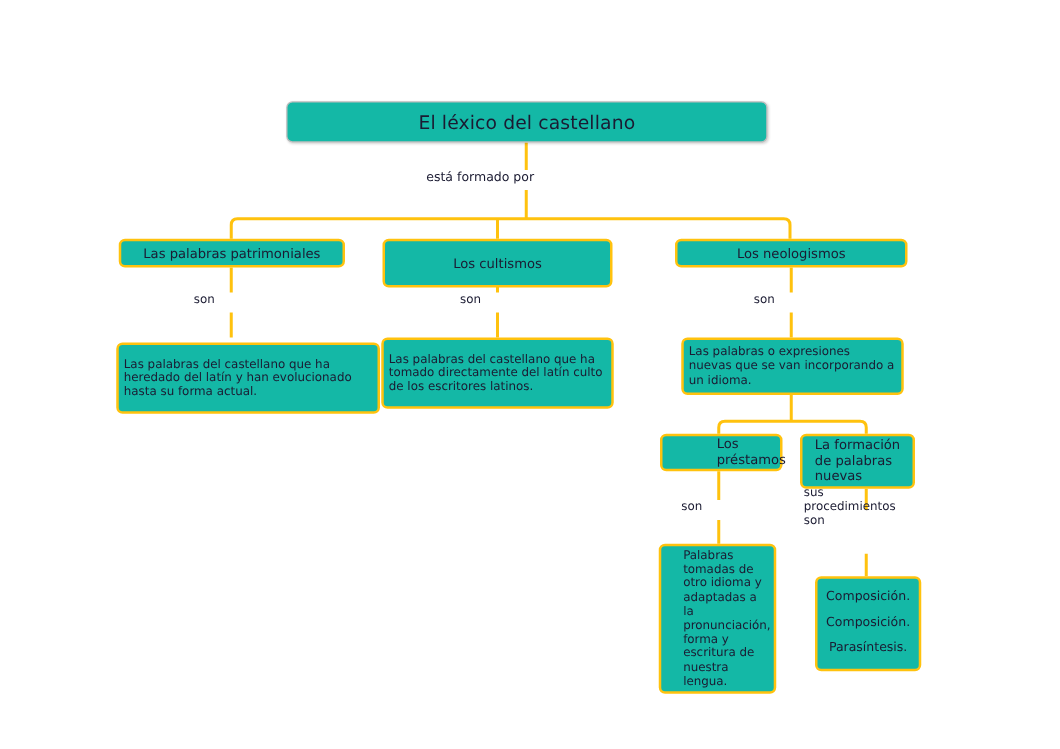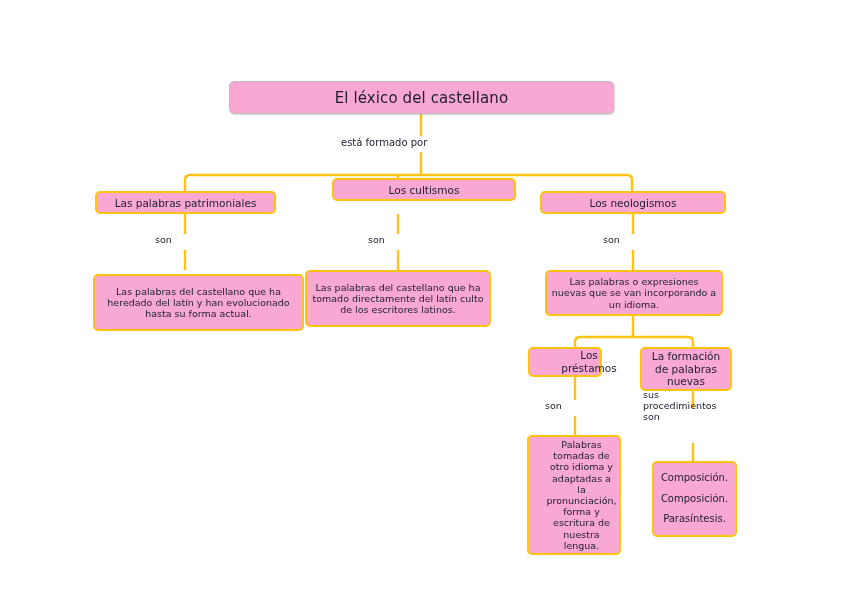--- a/index.html
+++ b/index.html
@@ -29,22 +29,21 @@
     height: 599px;
     pointer-events: none;
   }
   
   .node {
     position: absolute;
     box-sizing: border-box;
     display: flex;
     align-items: center;
     justify-content: center;
-    text-align: center;
-    background: #f9a8d4;
+    background: #14b8a6;
   }
   .node-root {
     border: 1px solid #bdbdbd;
     border-radius: 5px;
     box-shadow: 1px 1px 2px rgba(0,0,0,0.16);
     font-size: 15px;
     color: #1b1b32;
     letter-spacing: 0.1px;
   }
   .node-topic {
@@ -120,21 +119,21 @@
   <div class="node node-root" style="left:229px; top:81px; width:385px; height:33px;">
     <span>El léxico del castellano</span>
   </div>
 
   <div class="link-label big" style="left:341px; top:137px; width:160px;">está formado por</div>
 
   <div class="node node-topic" style="left:95px; top:191px; width:181px; height:23px;">
     <span>Las palabras patrimoniales</span>
   </div>
 
-  <div class="node node-topic" style="left:306px; top:178px; width:184px; height:23px;margin-left:26px;">
+  <div class="node node-topic" style="left:306px; top:191px; width:184px; height:39px;">
     <span>Los cultismos</span>
   </div>
 
   <div class="node node-topic" style="left:540px; top:191px; width:186px; height:23px;">
     <span>Los neologismos</span>
   </div>
 
   <div class="link-label" style="left:155px; top:235px; width:60px;">son</div>
 
   <div class="link-label" style="left:368px; top:235px; width:60px;">son</div>
@@ -146,21 +145,21 @@
   </div>
 
   <div class="node node-desc" style="left:305px; top:270px; width:186px; height:57px;">
     <span>Las palabras del castellano que ha tomado directamente del latín culto de los escritores latinos.</span>
   </div>
 
   <div class="node node-desc" style="left:545px; top:270px; width:178px; height:46px;">
     <span>Las palabras o expresiones nuevas que se van incorporando a un idioma.</span>
   </div>
 
-  <div class="node node-topic" style="left:528px; top:347px; width:74px; height:30px; white-space:pre-line; line-height:1.2;padding-left:48px;">
+  <div class="node node-topic" style="left:528px; top:347px; width:98px; height:30px; white-space:pre-line; line-height:1.2;padding-left:48px;">
     <span>Los
 préstamos</span>
   </div>
 
   <div class="node node-topic" style="left:640px; top:347px; width:92px; height:44px; white-space:pre-line; line-height:1.2;">
     <span>La formación
 de palabras
 nuevas</span>
   </div>
 

